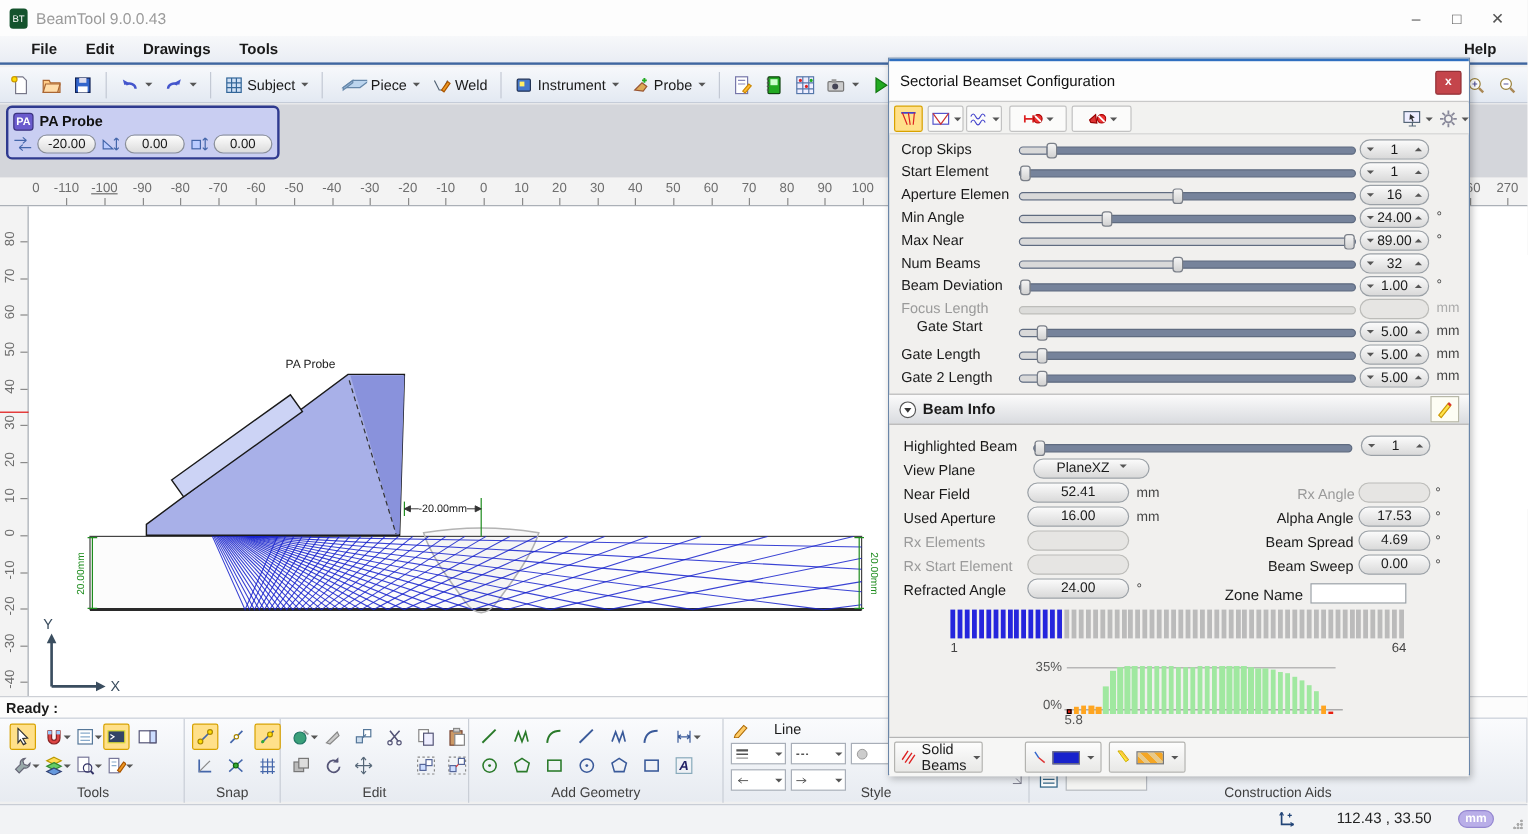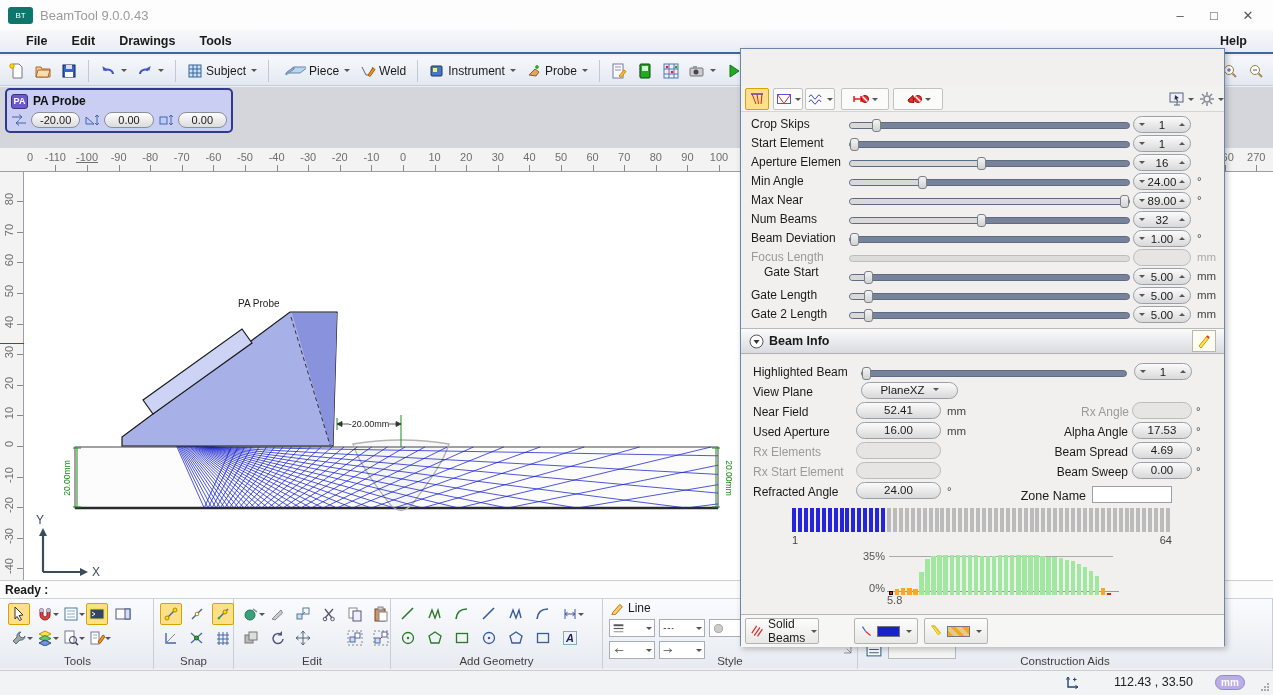--- a/index.html
+++ b/index.html
@@ -4,21 +4,21 @@
 <style>
   * { margin:0; padding:0; box-sizing:border-box; }
   html,body { width:1273px; height:695px; overflow:hidden; }
   body { position:relative; font-family:"Liberation Sans",sans-serif; font-size:12px; background:#f0f0f0; color:#1a1a1a; }
   .abs { position:absolute; }
   .ic { display:inline-block; width:16px; height:16px; line-height:0; flex:0 0 auto; }
   .ic svg { width:100%; height:100%; }
   .dd { display:inline-block; width:0; height:0; border:3.5px solid transparent; border-top-color:#555; margin:3px 0 0 2px; }
   
   #titlebar { position:absolute; left:0; top:0; width:100%; height:30px; background:#fdfdfd; display:flex; align-items:center; padding:0 8px; }
-  #bt-logo { width:25px; height:17px; background:#0f766e; border-radius:3px; color:#fff; font-size:8px; font-weight:normal; display:flex; align-items:center; justify-content:center; margin-right:7px; }
+  #bt-logo { width:15px; height:17px; background:#14532d; border-radius:3px; color:#fff; font-size:8px; font-weight:normal; display:flex; align-items:center; justify-content:center; margin-right:7px; }
   #win-title { color:#9b9b9b; font-size:13px; flex:1; }
   .winbtn { width:34px; text-align:center; color:#555; font-size:13px; cursor:default; }
   
   #menubar { position:absolute; left:0; top:30px; width:100%; height:24px; background:linear-gradient(#f7f8fa,#e9edf4); display:flex; align-items:center; padding:0 14px; border-bottom:2px solid #3f66a0; }
   .menu-item { padding:2px 12px; font-weight:600; font-size:12.5px; }
   #menu-spacer { flex:1; }
   
   #maintoolbar { position:absolute; left:0; top:56px; width:100%; height:30px; background:linear-gradient(#f6f8fb,#e3e9f2); border-bottom:1px solid #c5ccd8; display:flex; align-items:center; padding:0 6px; gap:4px; }
   .tsep { width:1px; height:22px; background:#c3c9d4; margin:0 4px; }
   .tbtn { display:flex; align-items:center; gap:3px; padding:2px 3px; border-radius:2px; }
@@ -717,21 +717,21 @@
       </div>
       <div class="ibtn" style="left: 168px; top: 28px;">
         <i class="ic"><svg viewBox="0 0 16 16">
             <rect x="1.5" y="1.5" width="13" height="13" fill="none" stroke="#8ab"></rect>
             <text x="8" y="12" font-size="11" text-anchor="middle" fill="#226" font-weight="bold">A</text>
           </svg></i>
       </div>
     </div>
     <div class="bsec" style="left: 603px; width: 255px;">
       <div class="bsec-label">Style</div>
-      <div class="abs" style="left: 8px; top: 2px; display: flex; align-items: flex-end; gap: 3px; font-size: 12px;">
+      <div class="abs" style="left: 8px; top: 2px; display: flex; align-items: flex-end; gap: 20px; font-size: 12px;">
         <i class="ic" style="width:14px;height:14px"><svg viewBox="0 0 16 16">
             <path d="M2 13l8-9 3 2.5-8 9-4 .5z" fill="#fc6" stroke="#a60"></path>
           </svg></i>
         <span>Line</span>
       </div>
       <div class="mini-select" style="left: 6px; top: 20px; width: 46px;">
         <i class="ic" style="width:13px;height:13px"><svg viewBox="0 0 16 16">
             <path d="M2 4h12" stroke="#555" stroke-width="2.4"></path>
             <path d="M2 8h12" stroke="#555" stroke-width="1.4"></path>
             <path d="M2 12h12" stroke="#555" stroke-width=".8"></path>
@@ -781,20 +781,24 @@
         <path d="M3 2v10h10" stroke="#247" fill="none" stroke-width="1.4"></path>
         <path d="M3 2l-1.6 2.6M3 2l1.6 2.6M13 12l-2.6-1.6M13 12l-2.6 1.6" stroke="#247" fill="none"></path>
         <path d="M8 4.5h3.5M9.7 2.7v3.6" stroke="#247"></path>
       </svg></i>
   <div id="coords">112.43 , 33.50</div>
   <div id="mm-pill">mm</div>
   <div id="grip"></div>
 </div>
 
 <div id="dialog">
+  <div id="dlg-title">
+    <div id="dlg-title-text">Sectorial Beamset Configuration</div>
+    <div id="dlg-close">x</div>
+  </div>
   <div id="dlg-toolbar">
       <div class="dtb active" style="left: 4px; width: 24px;">
         <i class="ic"><svg viewBox="0 0 16 16">
             <path d="M2 3h12" stroke="#44c" stroke-width="1.5"></path>
             <path d="M3 3l4 10M8 3l1.5 10M13 3l-1 10" stroke="#d22"></path>
           </svg></i>
       </div>
       <div class="dtb framed" style="left: 32px; width: 30px;">
         <i class="ic"><svg viewBox="0 0 16 16">
             <rect x="1.5" y="3.5" width="13" height="9" fill="#fff" stroke="#55c"></rect>

